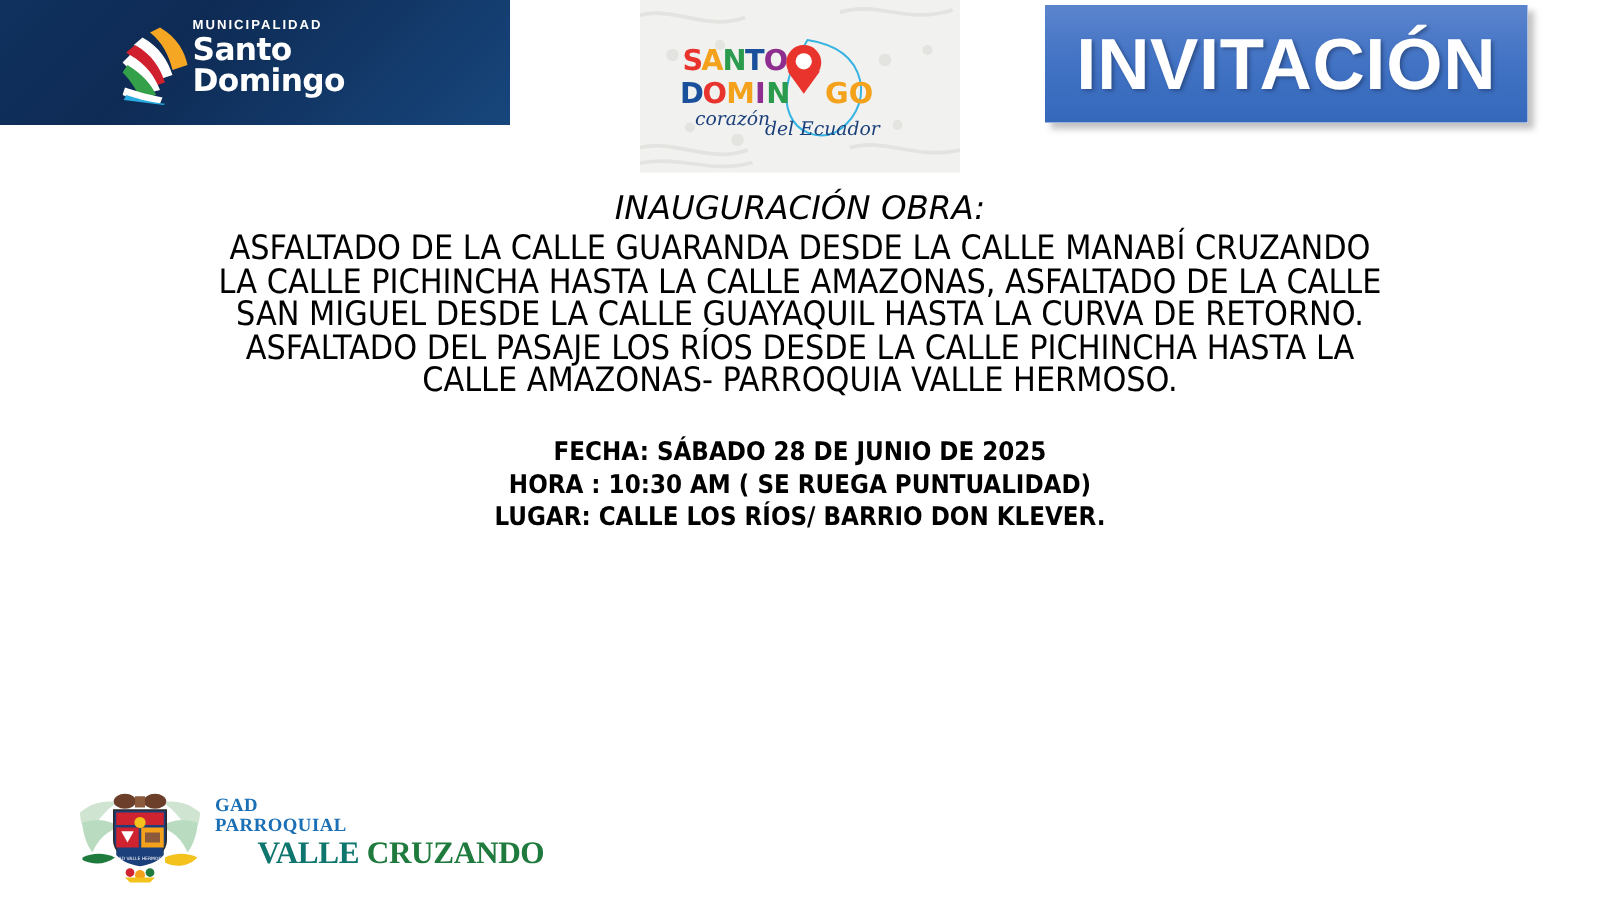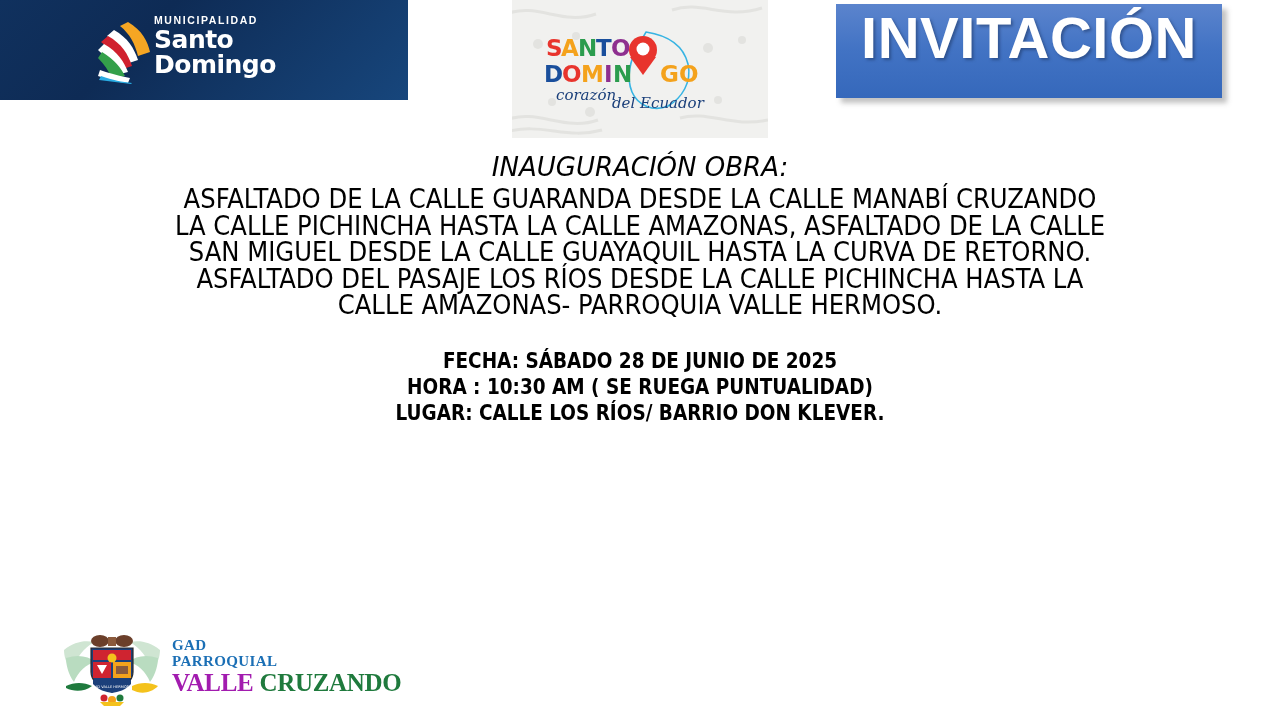--- a/index.html
+++ b/index.html
@@ -69,21 +69,21 @@
   #sd-mark  { position: absolute; left: 30px; top: 30px; }
 
   
   #invitacion-box {
     position: absolute;
     left: 836px; top: 4px;
     width: 386px; height: 94px;
     background: linear-gradient(180deg, #5b84cd 0%, #4273c4 48%, #3568bb 100%);
     box-shadow: 5px 5px 5px rgba(120,120,120,0.45);
     display: flex;
-    align-items: flex-start;
+    align-items: center;
     justify-content: center;
   }
   #invitacion-label {
     font-family: "Liberation Sans", sans-serif;
     font-weight: bold;
     font-size: 58px;
     color: #ffffff;
     letter-spacing: 0.5px;
     text-shadow: 2px 2px 3px rgba(30,55,100,0.55);
     white-space: nowrap;
@@ -169,21 +169,21 @@
     line-height: 15.5px;
     color: #1b6fb5;
     letter-spacing: 0.4px;
   }
   #gad-line3 {
     font-size: 25px;
     line-height: 27px;
     letter-spacing: -0.3px;
     white-space: nowrap;
   }
-  #gad-valle   { color: #a21caf; }
+  #gad-valle   { color: #0f766e; margin-left: 34px; }
   #gad-hermoso { color: #1f7a3d; }
 </style>
 </head>
 <body>
 
 <div id="header-row">
 
   <div id="municipality-banner">
     <div id="muni-logo-wrap">
       <svg id="muni-swoosh" width="54" height="68" viewBox="0 0 54 68">

